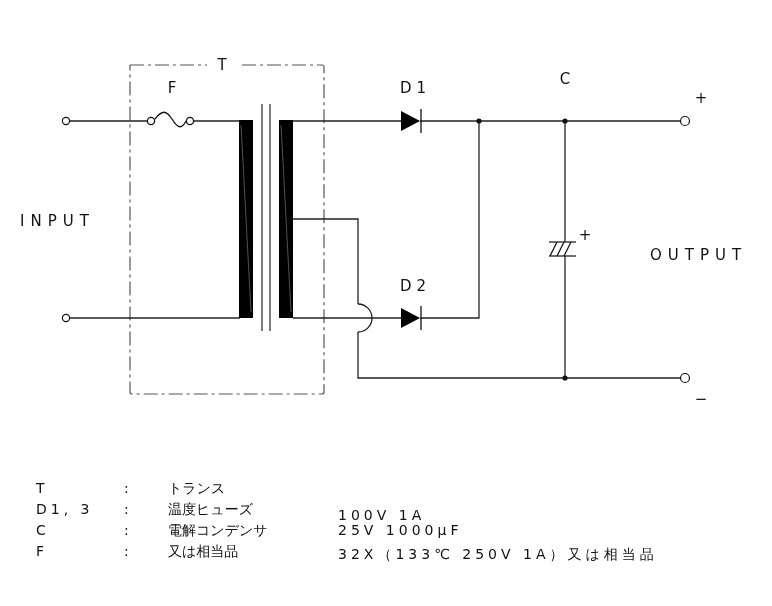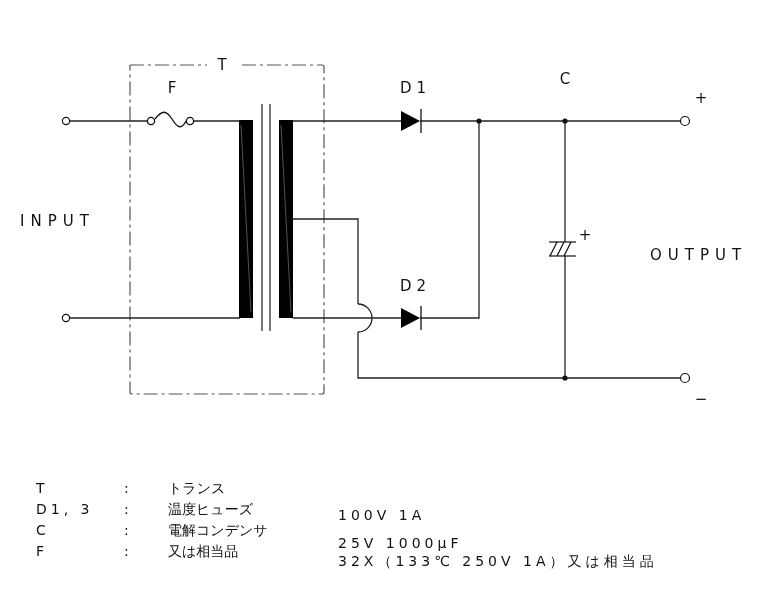--- a/index.html
+++ b/index.html
@@ -107,21 +107,21 @@
   <div class="legend-row" style="top:21px;">
     <span class="lg-sym">D1, 3</span>
     <span class="lg-colon">:</span>
     <span class="lg-name">温度ヒューズ</span>
     <span class="lg-spec" style="top:6px;">100V  1A</span>
   </div>
   <div class="legend-row" style="top:42px;">
     <span class="lg-sym">C</span>
     <span class="lg-colon">:</span>
     <span class="lg-name">電解コンデンサ</span>
-    <span class="lg-spec" style="top:13px;">25V  1000μF</span>
+    <span class="lg-spec" style="top:0;">25V  1000μF</span>
   </div>
   <div class="legend-row" style="top:63px;">
     <span class="lg-sym">F</span>
     <span class="lg-colon">:</span>
     <span class="lg-name">又は相当品</span>
-    <span class="lg-spec" style="top:10px;">32X（133℃  250V  1A）又は相当品</span>
+    <span class="lg-spec" style="top:3px;">32X（133℃  250V  1A）又は相当品</span>
   </div>
 </div>
 
 </body></html>

